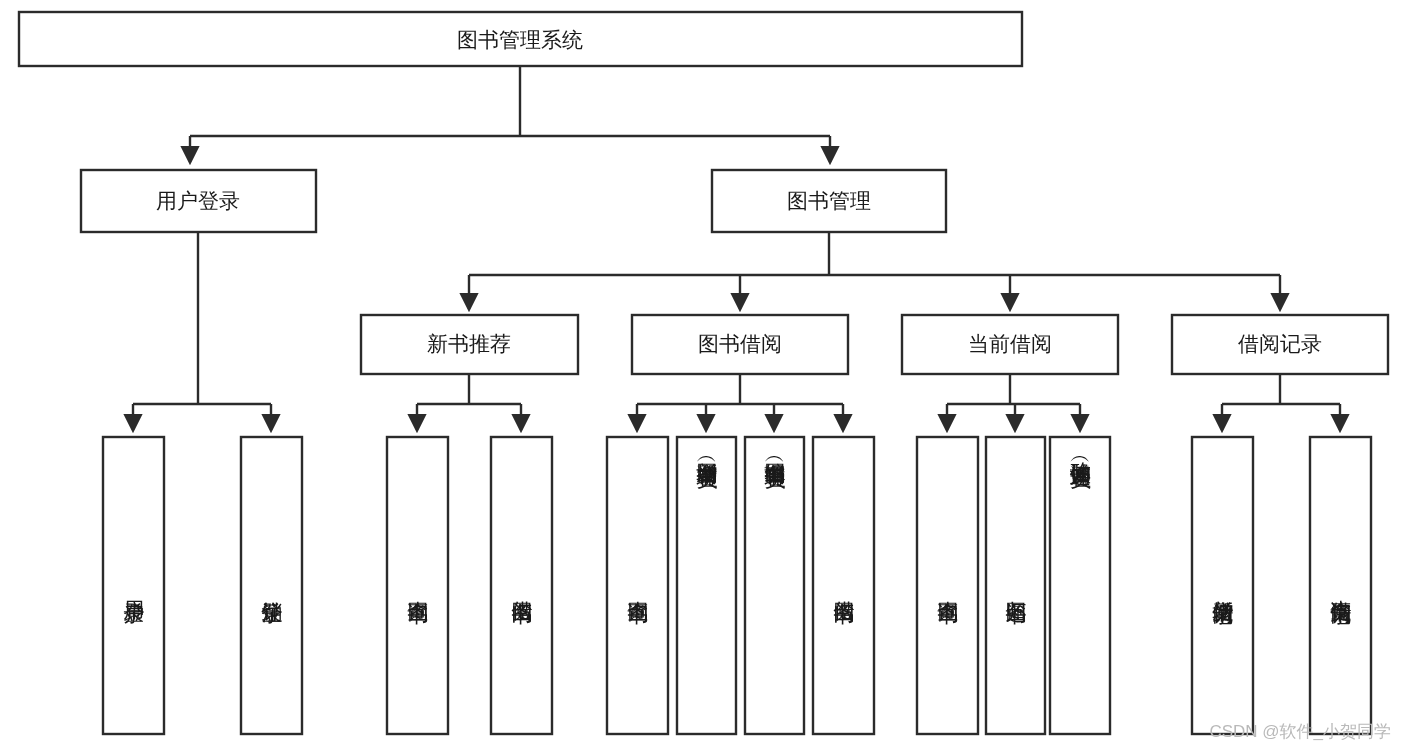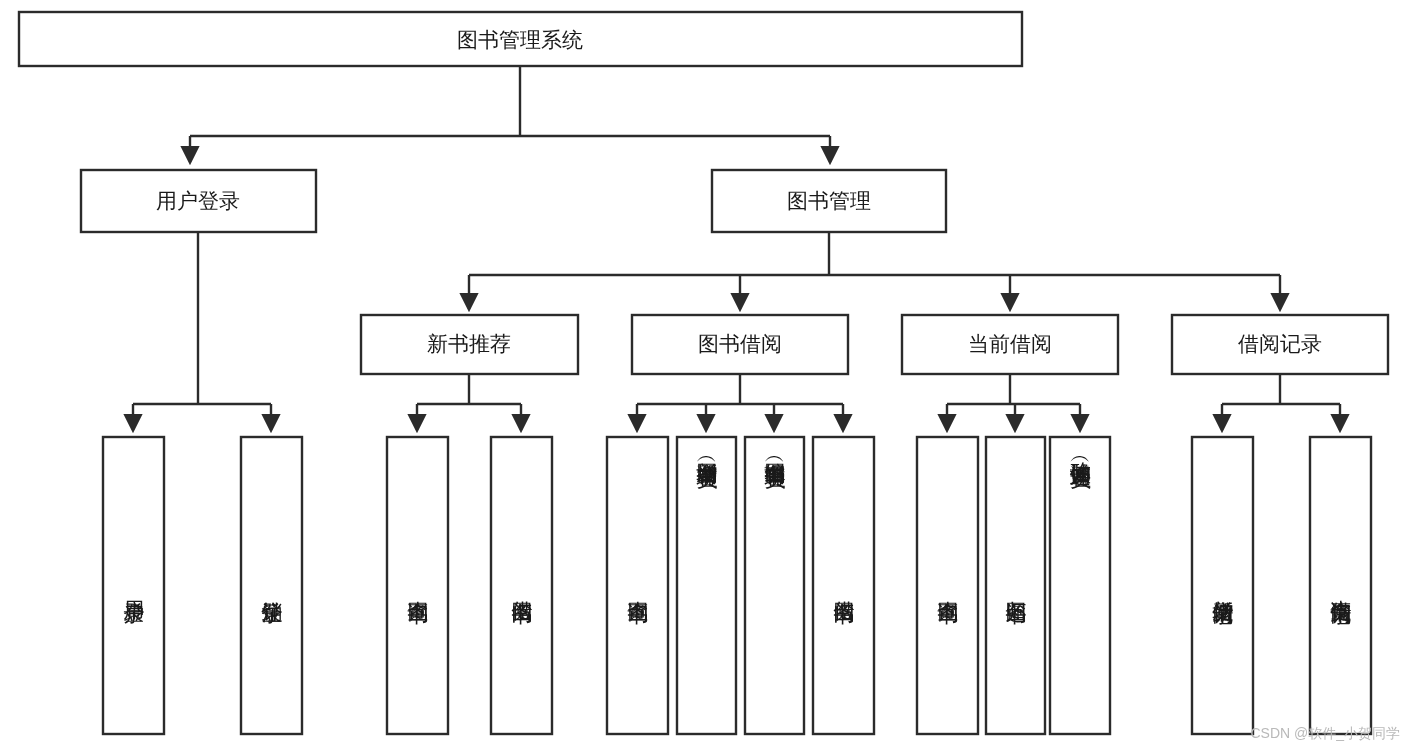--- a/index.html
+++ b/index.html
@@ -57,24 +57,24 @@
     color: #1a1a1a;
     letter-spacing: 1px;
     white-space: nowrap;
     display: flex;
     align-items: center;
     justify-content: center;
     pointer-events: none;
   }
   .watermark {
     position: absolute;
-    right: 5px;
+    right: 14px;
     bottom: 4px;
     font-family: "Liberation Sans", "DejaVu Sans", sans-serif;
-    font-size: 14px;
+    font-size: 17px;
     color: #b9b9b9;
     white-space: nowrap;
   }
 </style>
 </head>
 <body>
 
 <div id="diagram-root">
 
   <svg id="tree-svg" viewBox="0 0 1405 747">

